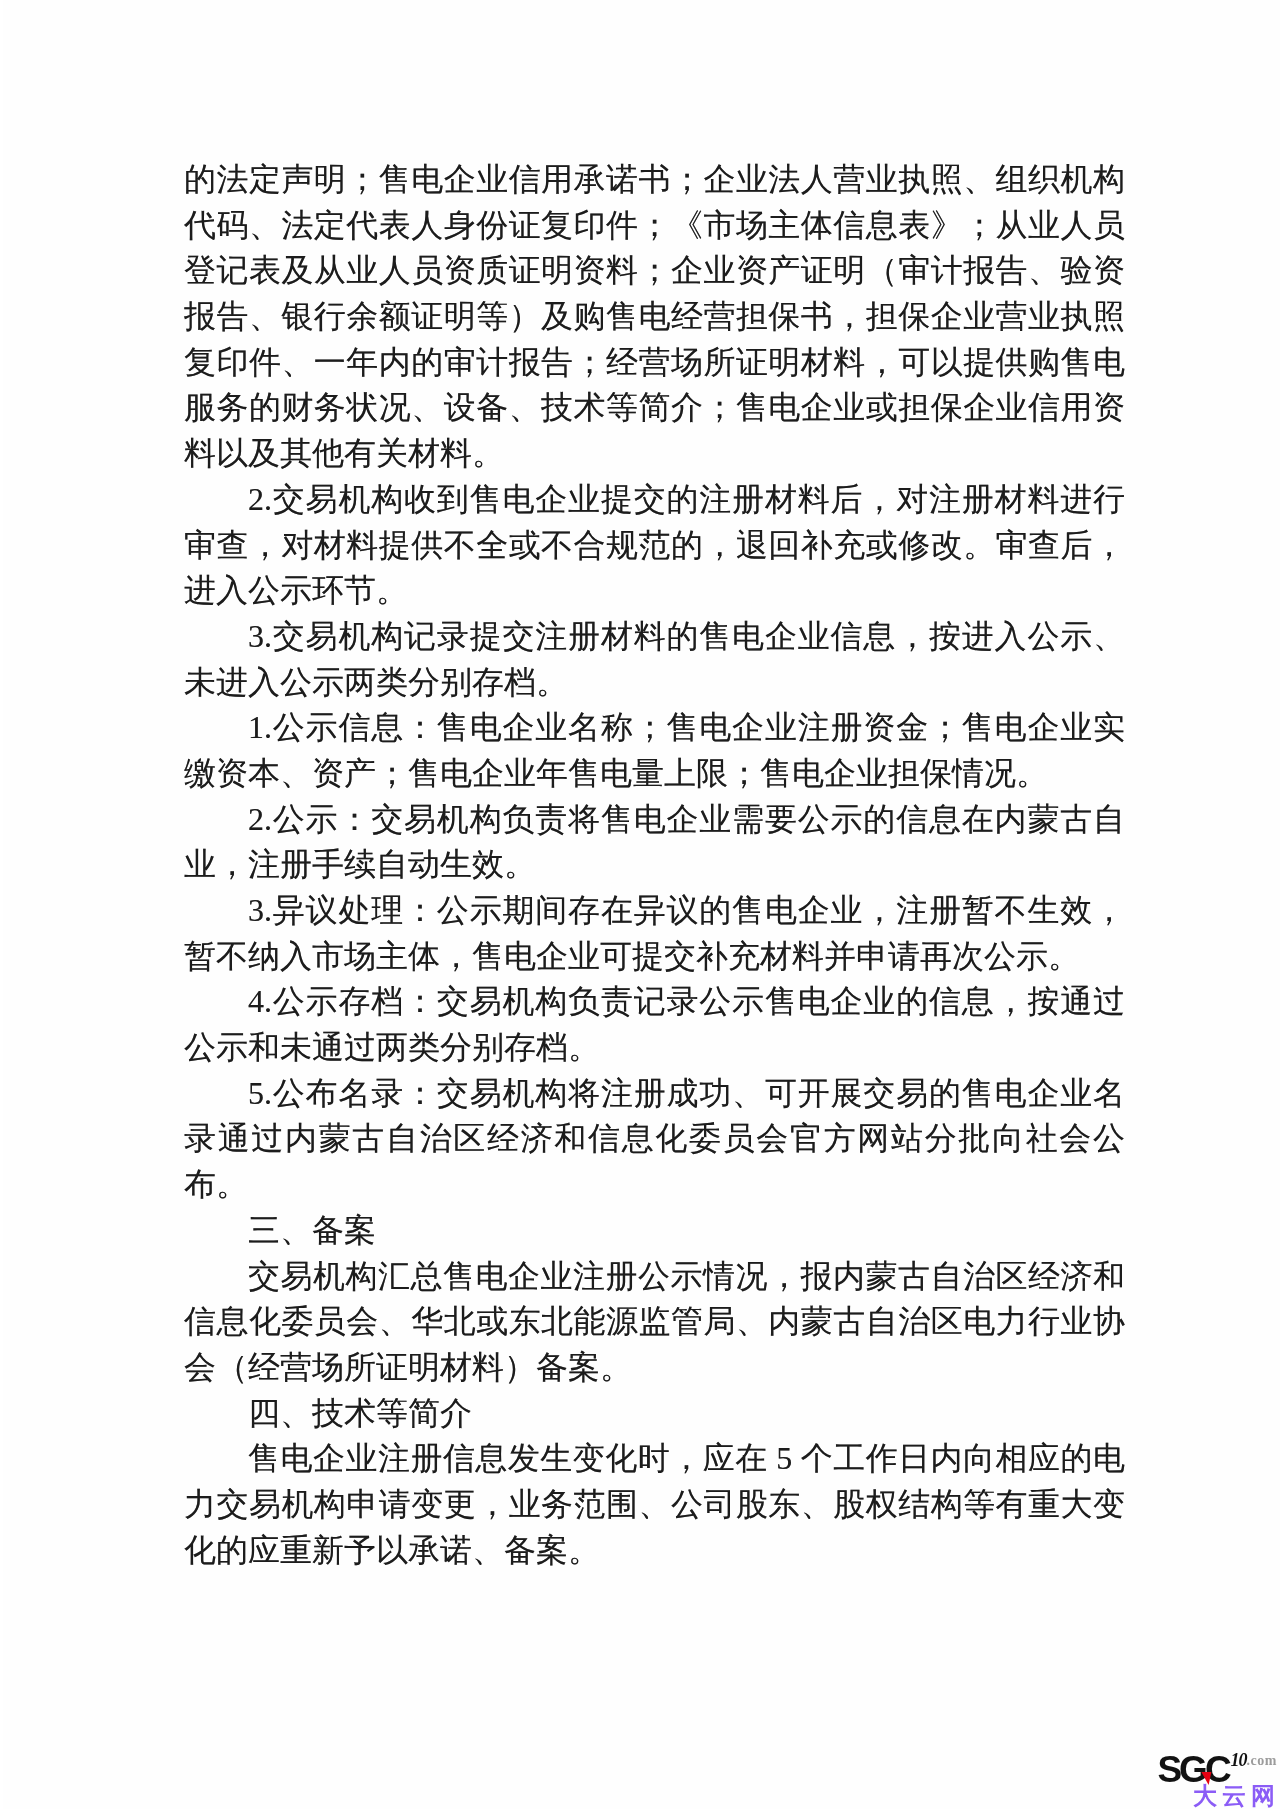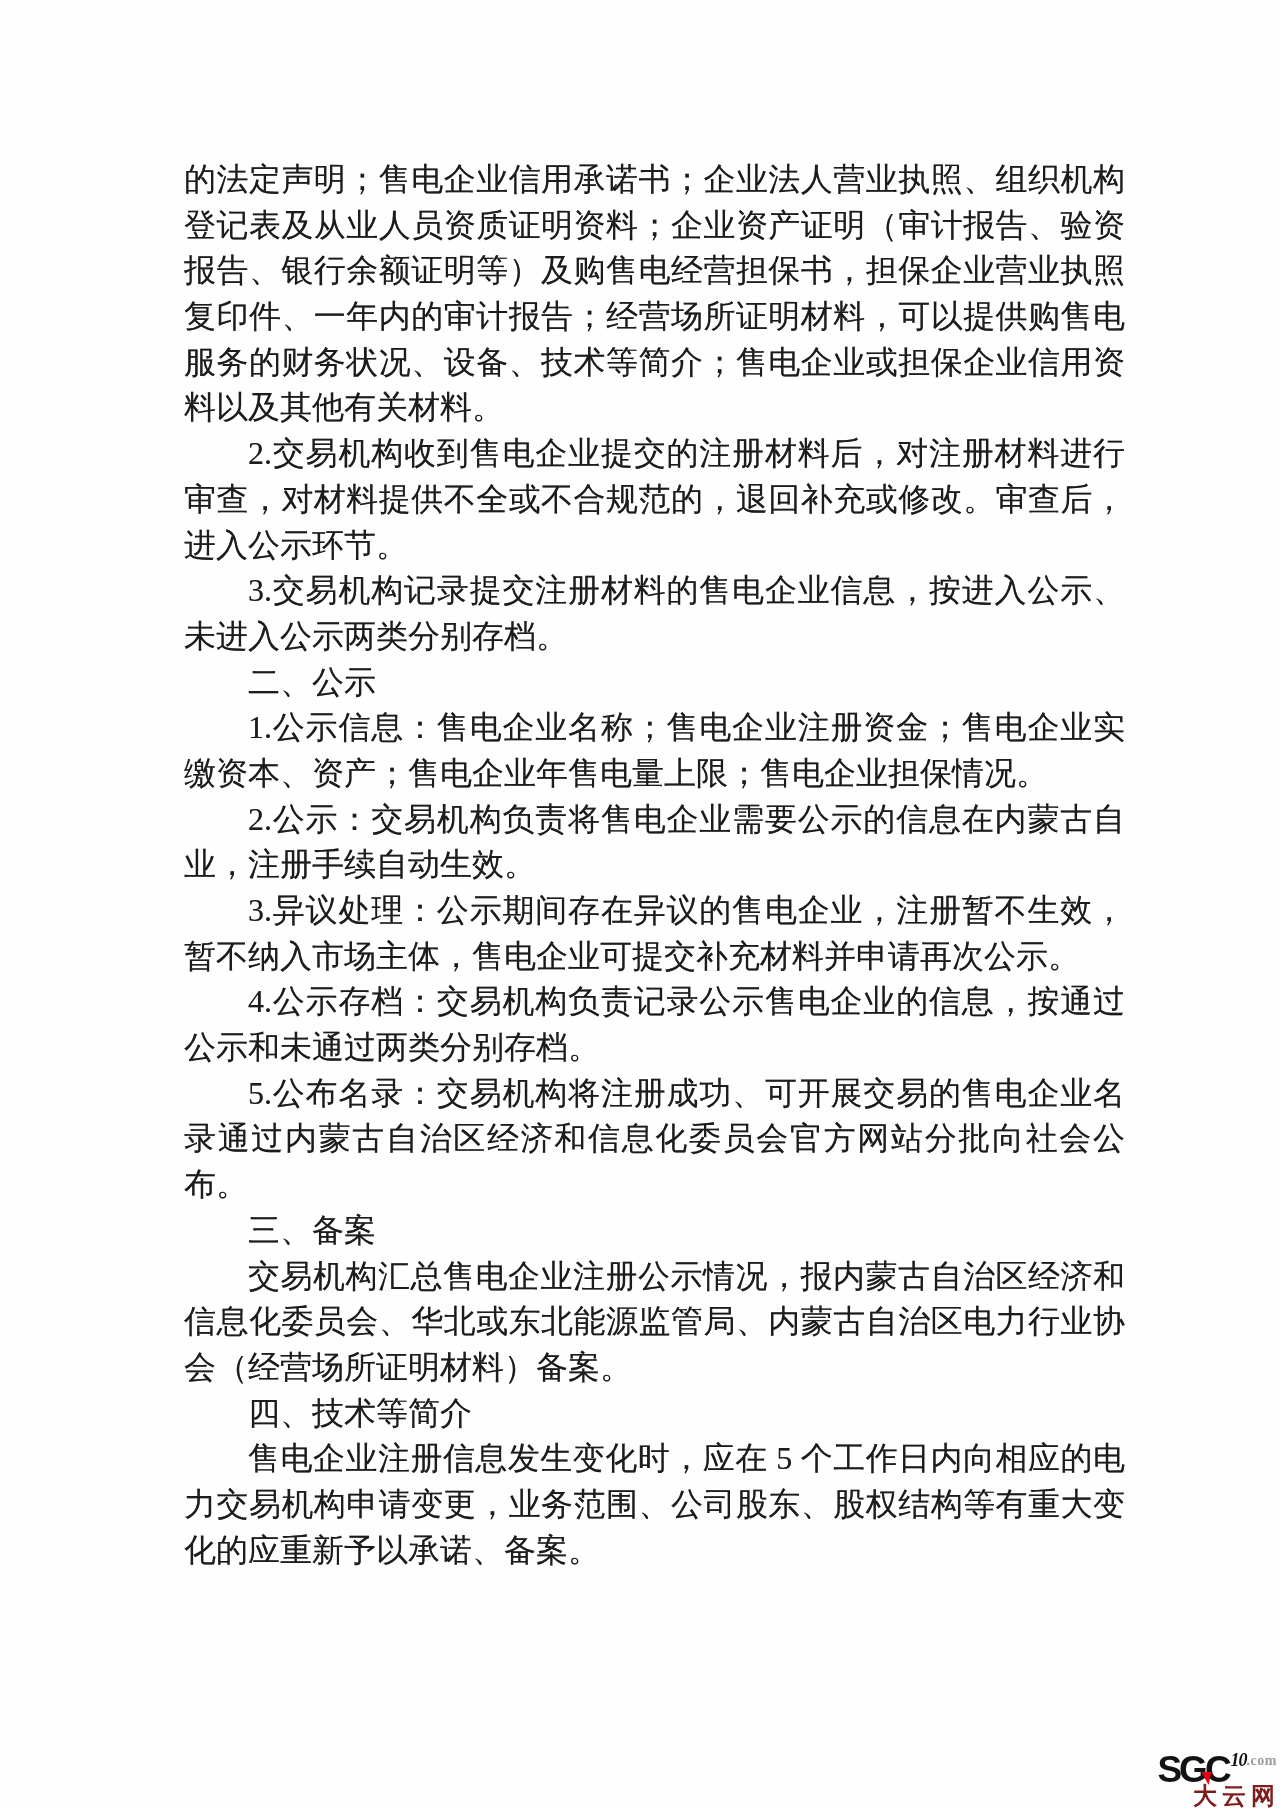--- a/index.html
+++ b/index.html
@@ -82,41 +82,41 @@
     letter-spacing: 0.5px;
   }
   .cn {
     font-weight: 700;
     font-size: 24px;
     letter-spacing: 5px;
     line-height: 1;
     margin-top: -4px;
     margin-right: -3px;
     text-align: right;
-    color: #7f1d1d;
+    color: #8b5cf6;
   }
 </style>
 </head>
 <body>
 
 <div class="page">
 
   <div class="textblock">
       <div class="line j">的法定声明；售电企业信用承诺书；企业法人营业执照、组织机构</div>
+      <div class="line j">代码、法定代表人身份证复印件；《市场主体信息表》；从业人员</div>
       <div class="line j">登记表及从业人员资质证明资料；企业资产证明（审计报告、验资</div>
       <div class="line j">报告、银行余额证明等）及购售电经营担保书，担保企业营业执照</div>
       <div class="line j">复印件、一年内的审计报告；经营场所证明材料，可以提供购售电</div>
       <div class="line j">服务的财务状况、设备、技术等简介；售电企业或担保企业信用资</div>
       <div class="line">料以及其他有关材料。</div>
       <div class="line i j">2.交易机构收到售电企业提交的注册材料后，对注册材料进行</div>
       <div class="line j">审查，对材料提供不全或不合规范的，退回补充或修改。审查后，</div>
       <div class="line">进入公示环节。</div>
       <div class="line i j">3.交易机构记录提交注册材料的售电企业信息，按进入公示、</div>
       <div class="line">未进入公示两类分别存档。</div>
-      <div class="line i">二、公示</div>
       <div class="line i j">1.公示信息：售电企业名称；售电企业注册资金；售电企业实</div>
       <div class="line">缴资本、资产；售电企业年售电量上限；售电企业担保情况。</div>
       <div class="line i j">2.公示：交易机构负责将售电企业需要公示的信息在内蒙古自</div>
       <div class="line">业，注册手续自动生效。</div>
       <div class="line i j">3.异议处理：公示期间存在异议的售电企业，注册暂不生效，</div>
       <div class="line">暂不纳入市场主体，售电企业可提交补充材料并申请再次公示。</div>
       <div class="line i j">4.公示存档：交易机构负责记录公示售电企业的信息，按通过</div>
       <div class="line">公示和未通过两类分别存档。</div>
       <div class="line i j">5.公布名录：交易机构将注册成功、可开展交易的售电企业名</div>
       <div class="line j">录通过内蒙古自治区经济和信息化委员会官方网站分批向社会公</div>

